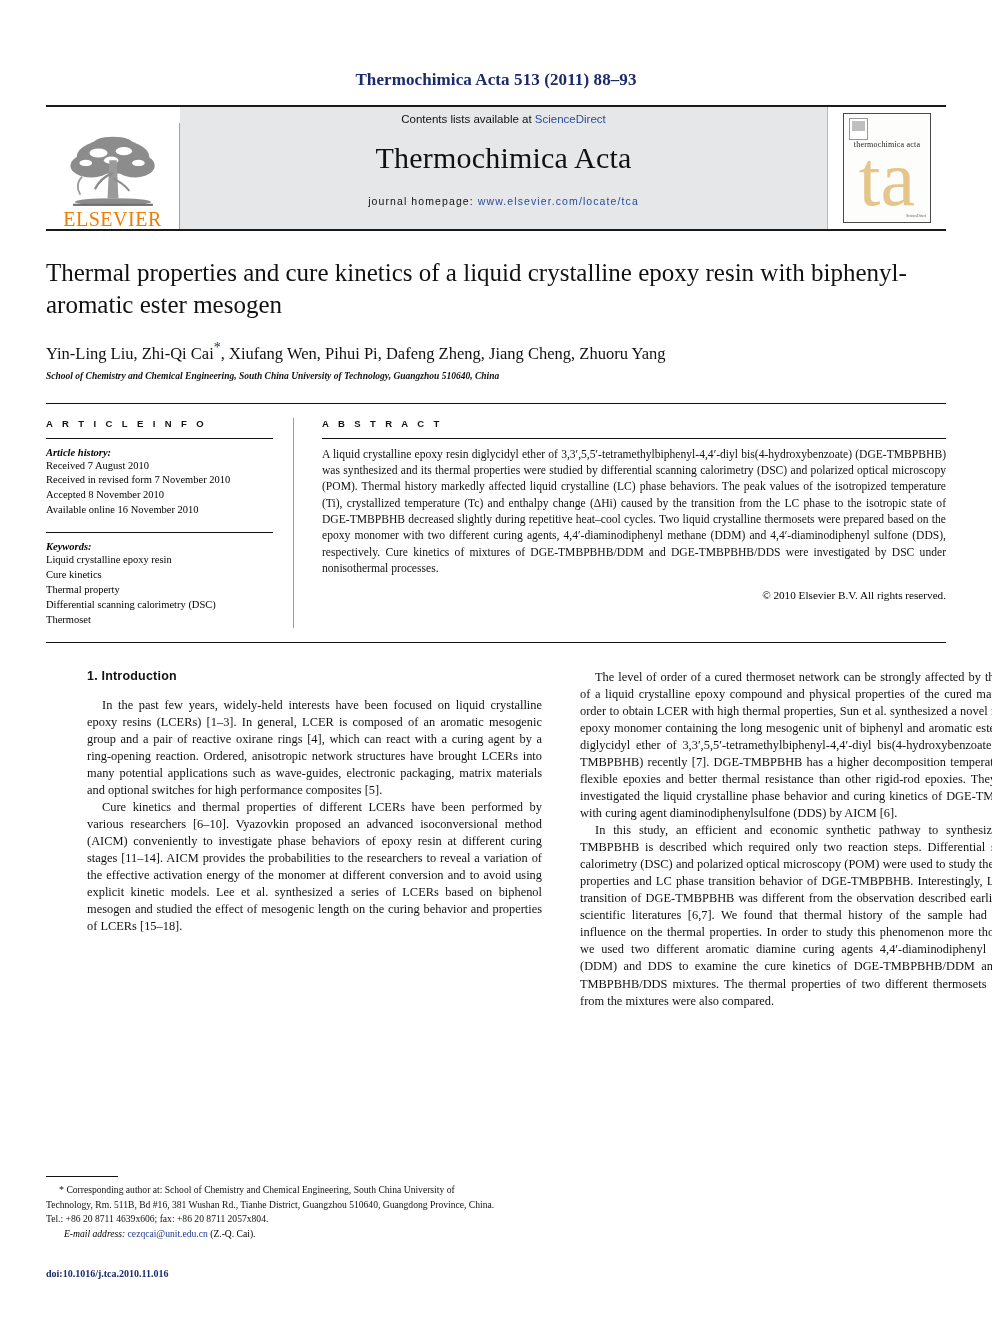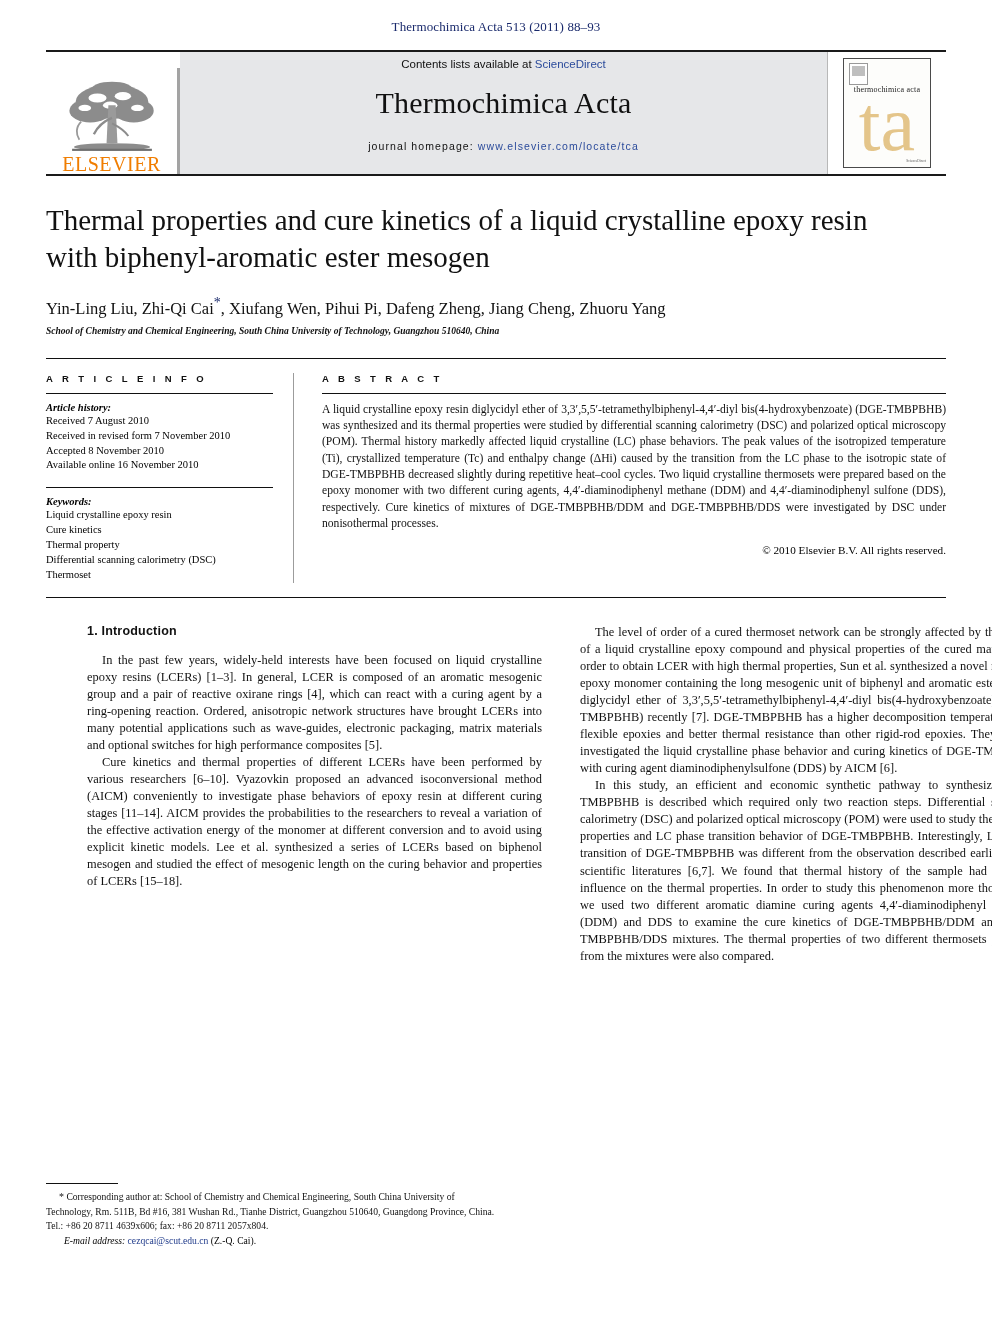--- a/index.html
+++ b/index.html
@@ -21,38 +21,38 @@
     height: 1323px;
     position: relative;
     box-sizing: border-box;
     padding: 0 46px;
   }
 
   
   .running-head {
     text-align: center;
     color: #1a2a6c;
-    font-size: 13px;
-    font-weight: normal;
-    padding-top: 19px;
+    font-size: 17px;
+    font-weight: bold;
+    padding-top: 70px;
     letter-spacing: 0.1px;
   }
 
   
   .masthead {
     margin-top: 15px;
     border-top: 2.5px solid #1a1a1a;
     display: flex;
     align-items: stretch;
     height: 122px;
   }
   .masthead-left {
     width: 134px;
     flex: none;
-    border-right: 3px solid #a3a3a3;
+    border-right: 1px solid #a3a3a3;
     display: flex;
     flex-direction: column;
     align-items: center;
     justify-content: center;
     background: #ffffff;
     padding-top: 10px;
     box-sizing: border-box;
     margin-top: 16px;
   }
   .elsevier-tree {
@@ -168,21 +168,21 @@
   .masthead-bottom-rule {
     border-bottom: 2.5px solid #1a1a1a;
   }
 
   
   .title-block {
     padding-top: 26px;
   }
   .paper-title {
     font-family: "Liberation Serif", serif;
-    font-size: 29px;
+    font-size: 25px;
     line-height: 1.28;
     color: #111111;
     margin: 0;
     font-weight: normal;
     max-width: 880px;
   }
   .authors {
     font-family: "Liberation Serif", serif;
     font-size: 16.5px;
     color: #111111;
@@ -289,21 +289,21 @@
     text-indent: 15px;
     color: #111111;
     hyphens: auto;
   }
   p.body-p + p.body-p { margin-top: 0; }
 
   
   .footnote {
     position: absolute;
     left: 46px;
-    bottom: 75px;
+    bottom: 82px;
     width: 455px;
   }
   .footnote-rule {
     width: 72px;
     border-top: 1.2px solid #111111;
     margin-bottom: 6px;
   }
   .footnote-text {
     font-size: 9.6px;
     line-height: 1.47;
@@ -447,20 +447,21 @@
 
   <div class="footnote">
     <div class="footnote-rule"></div>
     <div class="footnote-text">
       <span class="star">*</span>
       <span>Corresponding author at: School of Chemistry and Chemical Engineering, South China University of Technology, Rm. 511B, Bd #16, 381 Wushan Rd., Tianhe District, Guangzhou 510640, Guangdong Province, China.</span>
     </div>
     <div class="footnote-tel">Tel.: +86 20 8711 4639x606; fax: +86 20 8711 2057x804.</div>
     <div class="footnote-email">
       <span class="lbl">E-mail address:</span>
-      <span class="addr">cezqcai@scut.edu.cn</span><span> (Z.-Q. Cai).</span>
+      <span class="addr">cezqcai@unit.edu.cn</span><span> (Z.-Q. Cai).</span>
     </div>
   </div>
 
   <div class="colophon">
+    <div class="doi">doi:10.1016/j.tca.2010.11.016</div>
   </div>
 
 </div>
 
 </body></html>

